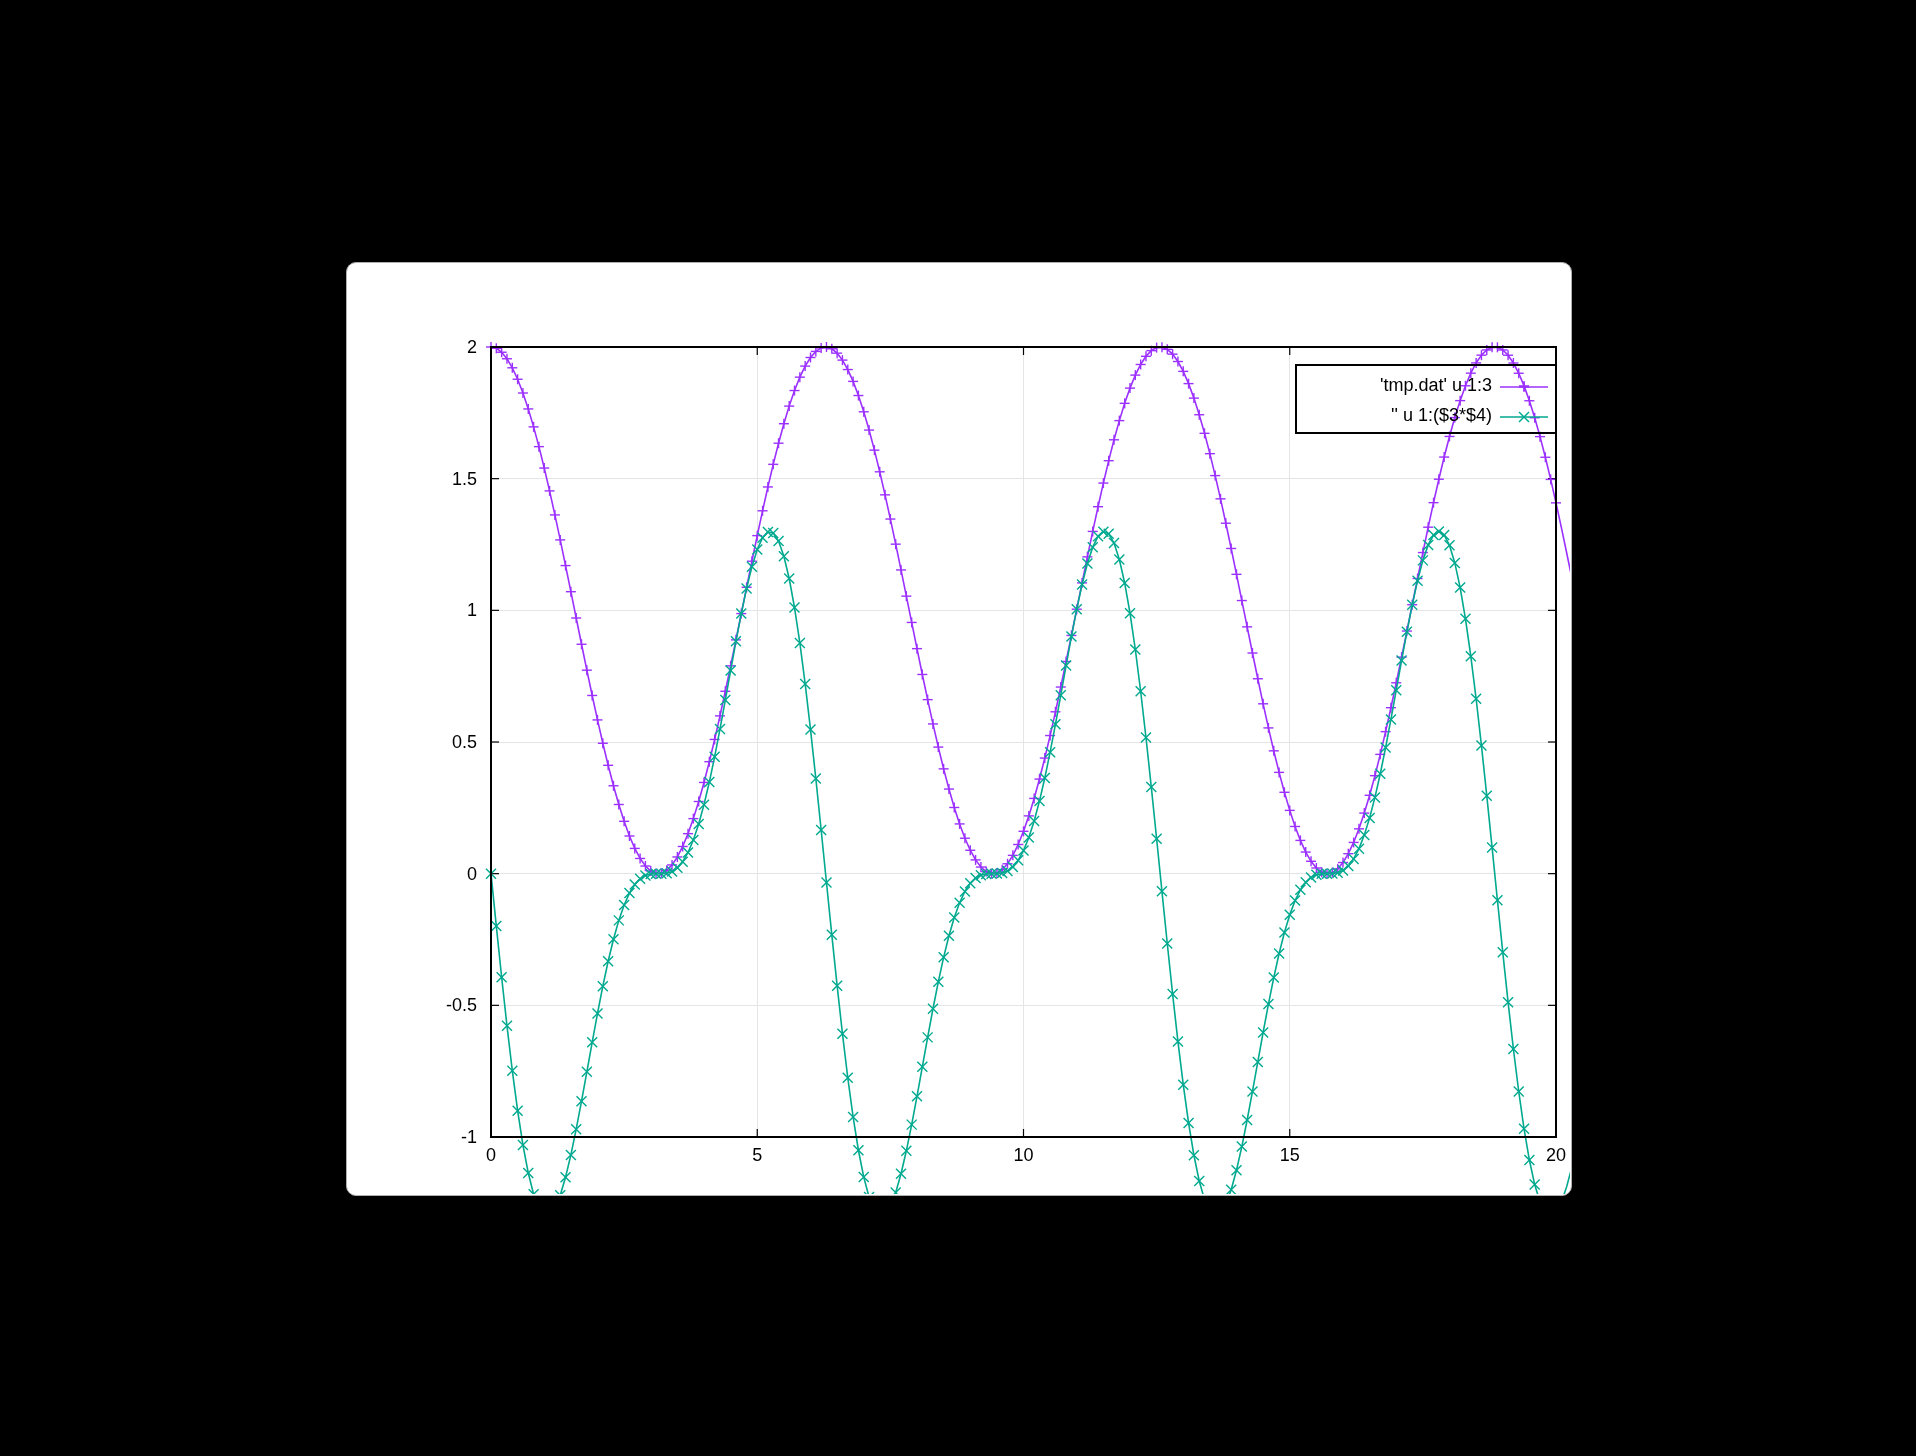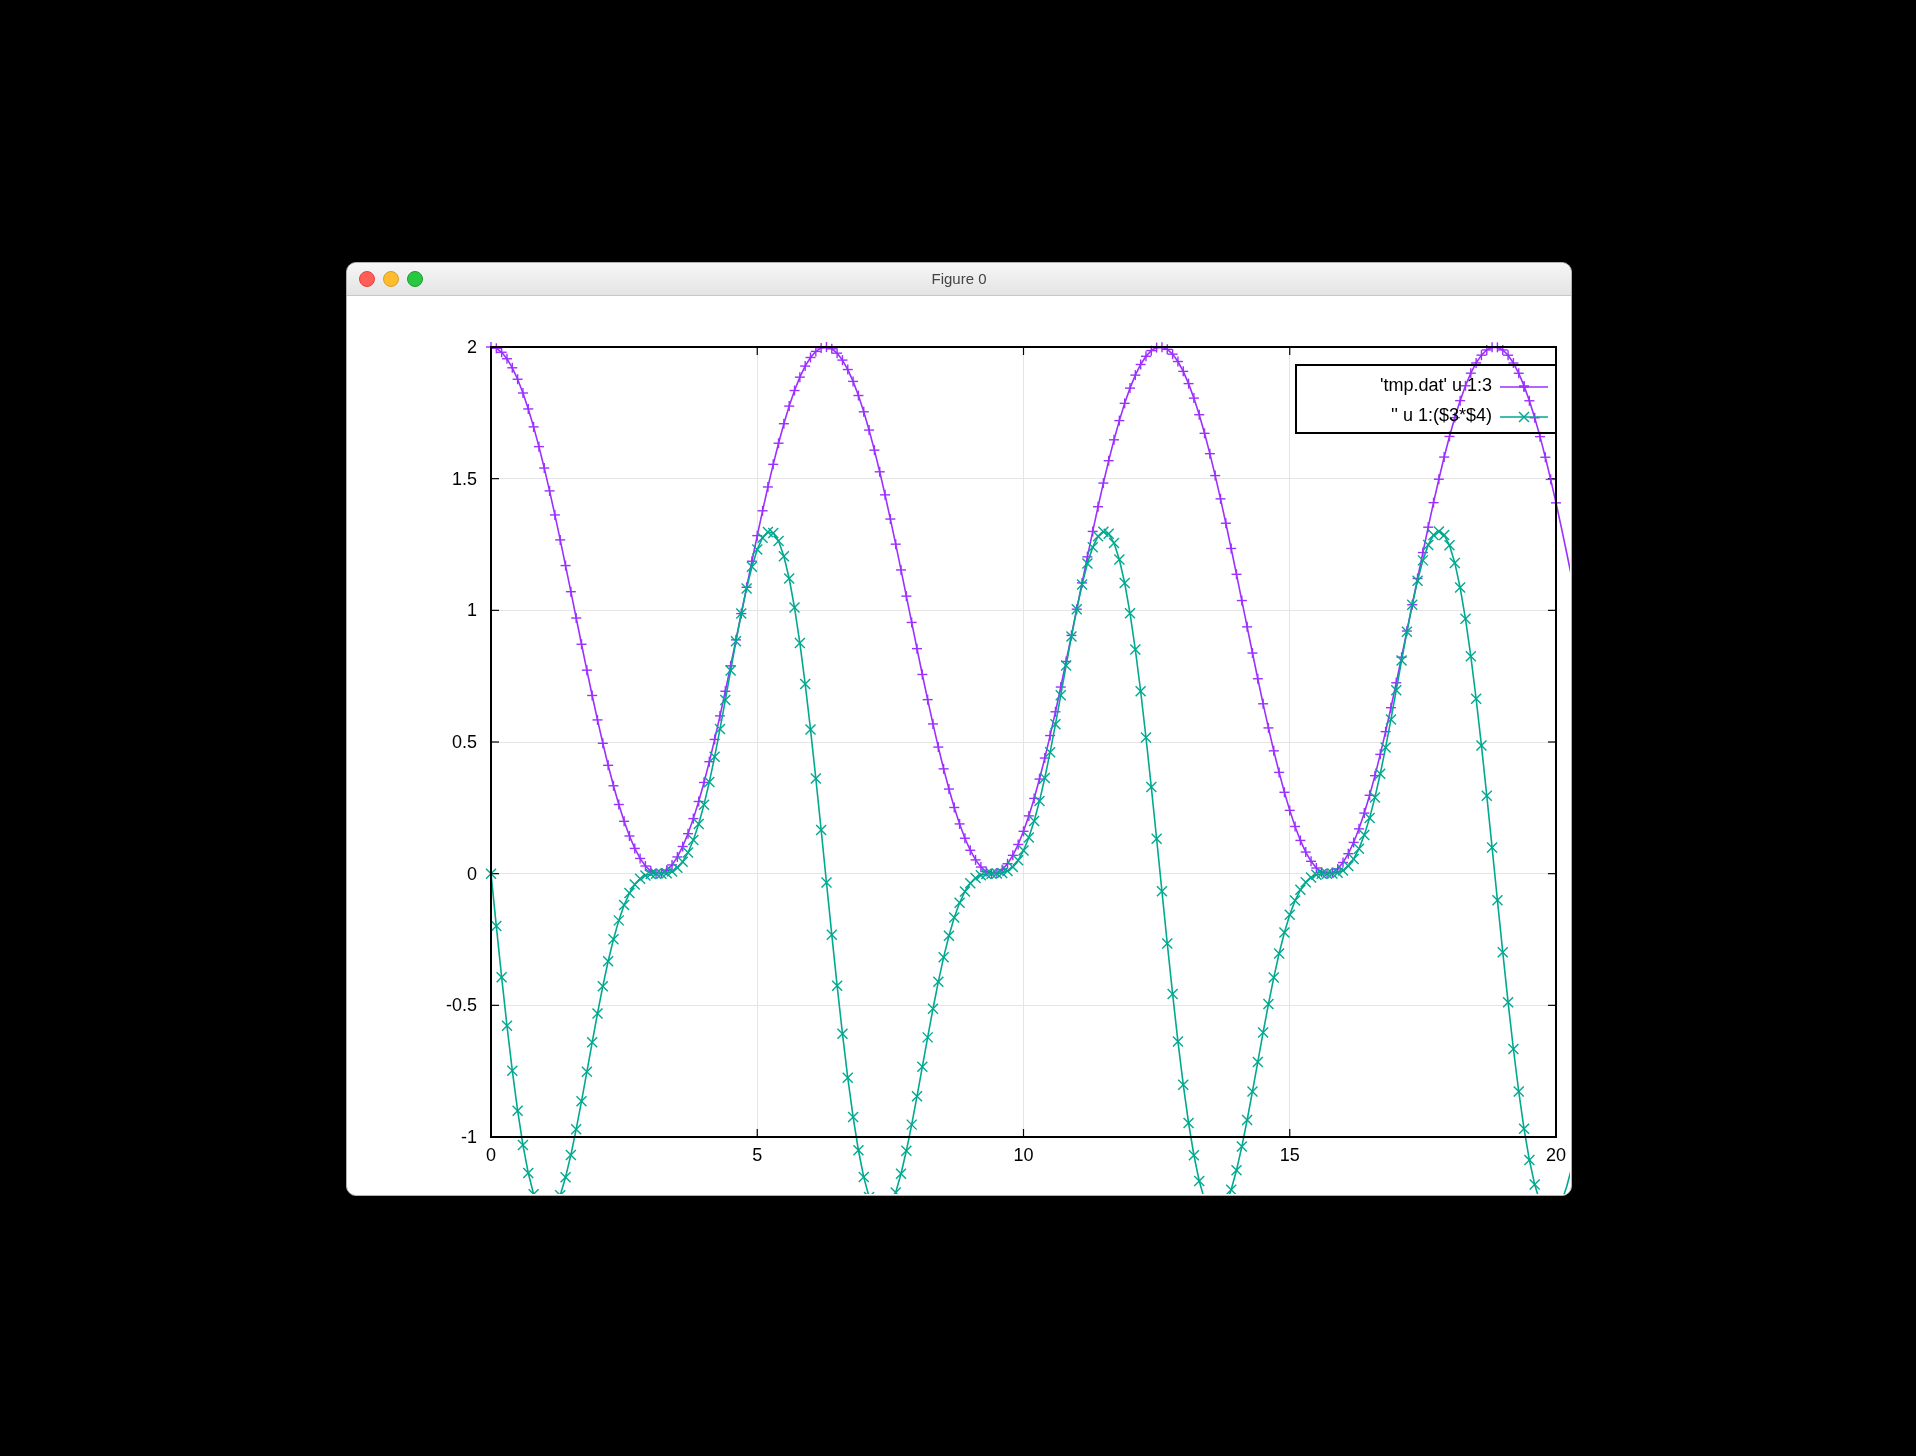--- a/index.html
+++ b/index.html
@@ -18,28 +18,20 @@
 .grid line{stroke:#e5e5e5;stroke-width:1;shape-rendering:crispEdges}
 .tick text{font-size:18px;fill:#000}
 .legend-box{fill:none;stroke:#000;stroke-width:1.2;shape-rendering:crispEdges}
 .legend-text{font-size:18px;fill:#000;text-anchor:end}
 </style>
 </head>
 <body>
 
 <div class="stage">
   <div class="window">
-    <div class="titlebar">
-      <div class="lights">
-        <div class="light red"></div>
-        <div class="light yellow"></div>
-        <div class="light green"></div>
-      </div>
-      <div class="title">Figure 0</div>
-    </div>
     <div class="canvas">
       <svg id="plot" width="1224" height="899" viewBox="0 0 1224 899">
           <g class="grid">
             <line x1="411.25" x2="411.25" y1="52" y2="842"></line>
             <line x1="677.5" x2="677.5" y1="52" y2="842"></line>
             <line x1="943.75" x2="943.75" y1="52" y2="842"></line>
             <line x1="145" x2="1210" y1="710.3333333333334" y2="710.3333333333334"></line>
             <line x1="145" x2="1210" y1="578.6666666666667" y2="578.6666666666667"></line>
             <line x1="145" x2="1210" y1="447" y2="447"></line>
             <line x1="145" x2="1210" y1="315.33333333333337" y2="315.33333333333337"></line>

